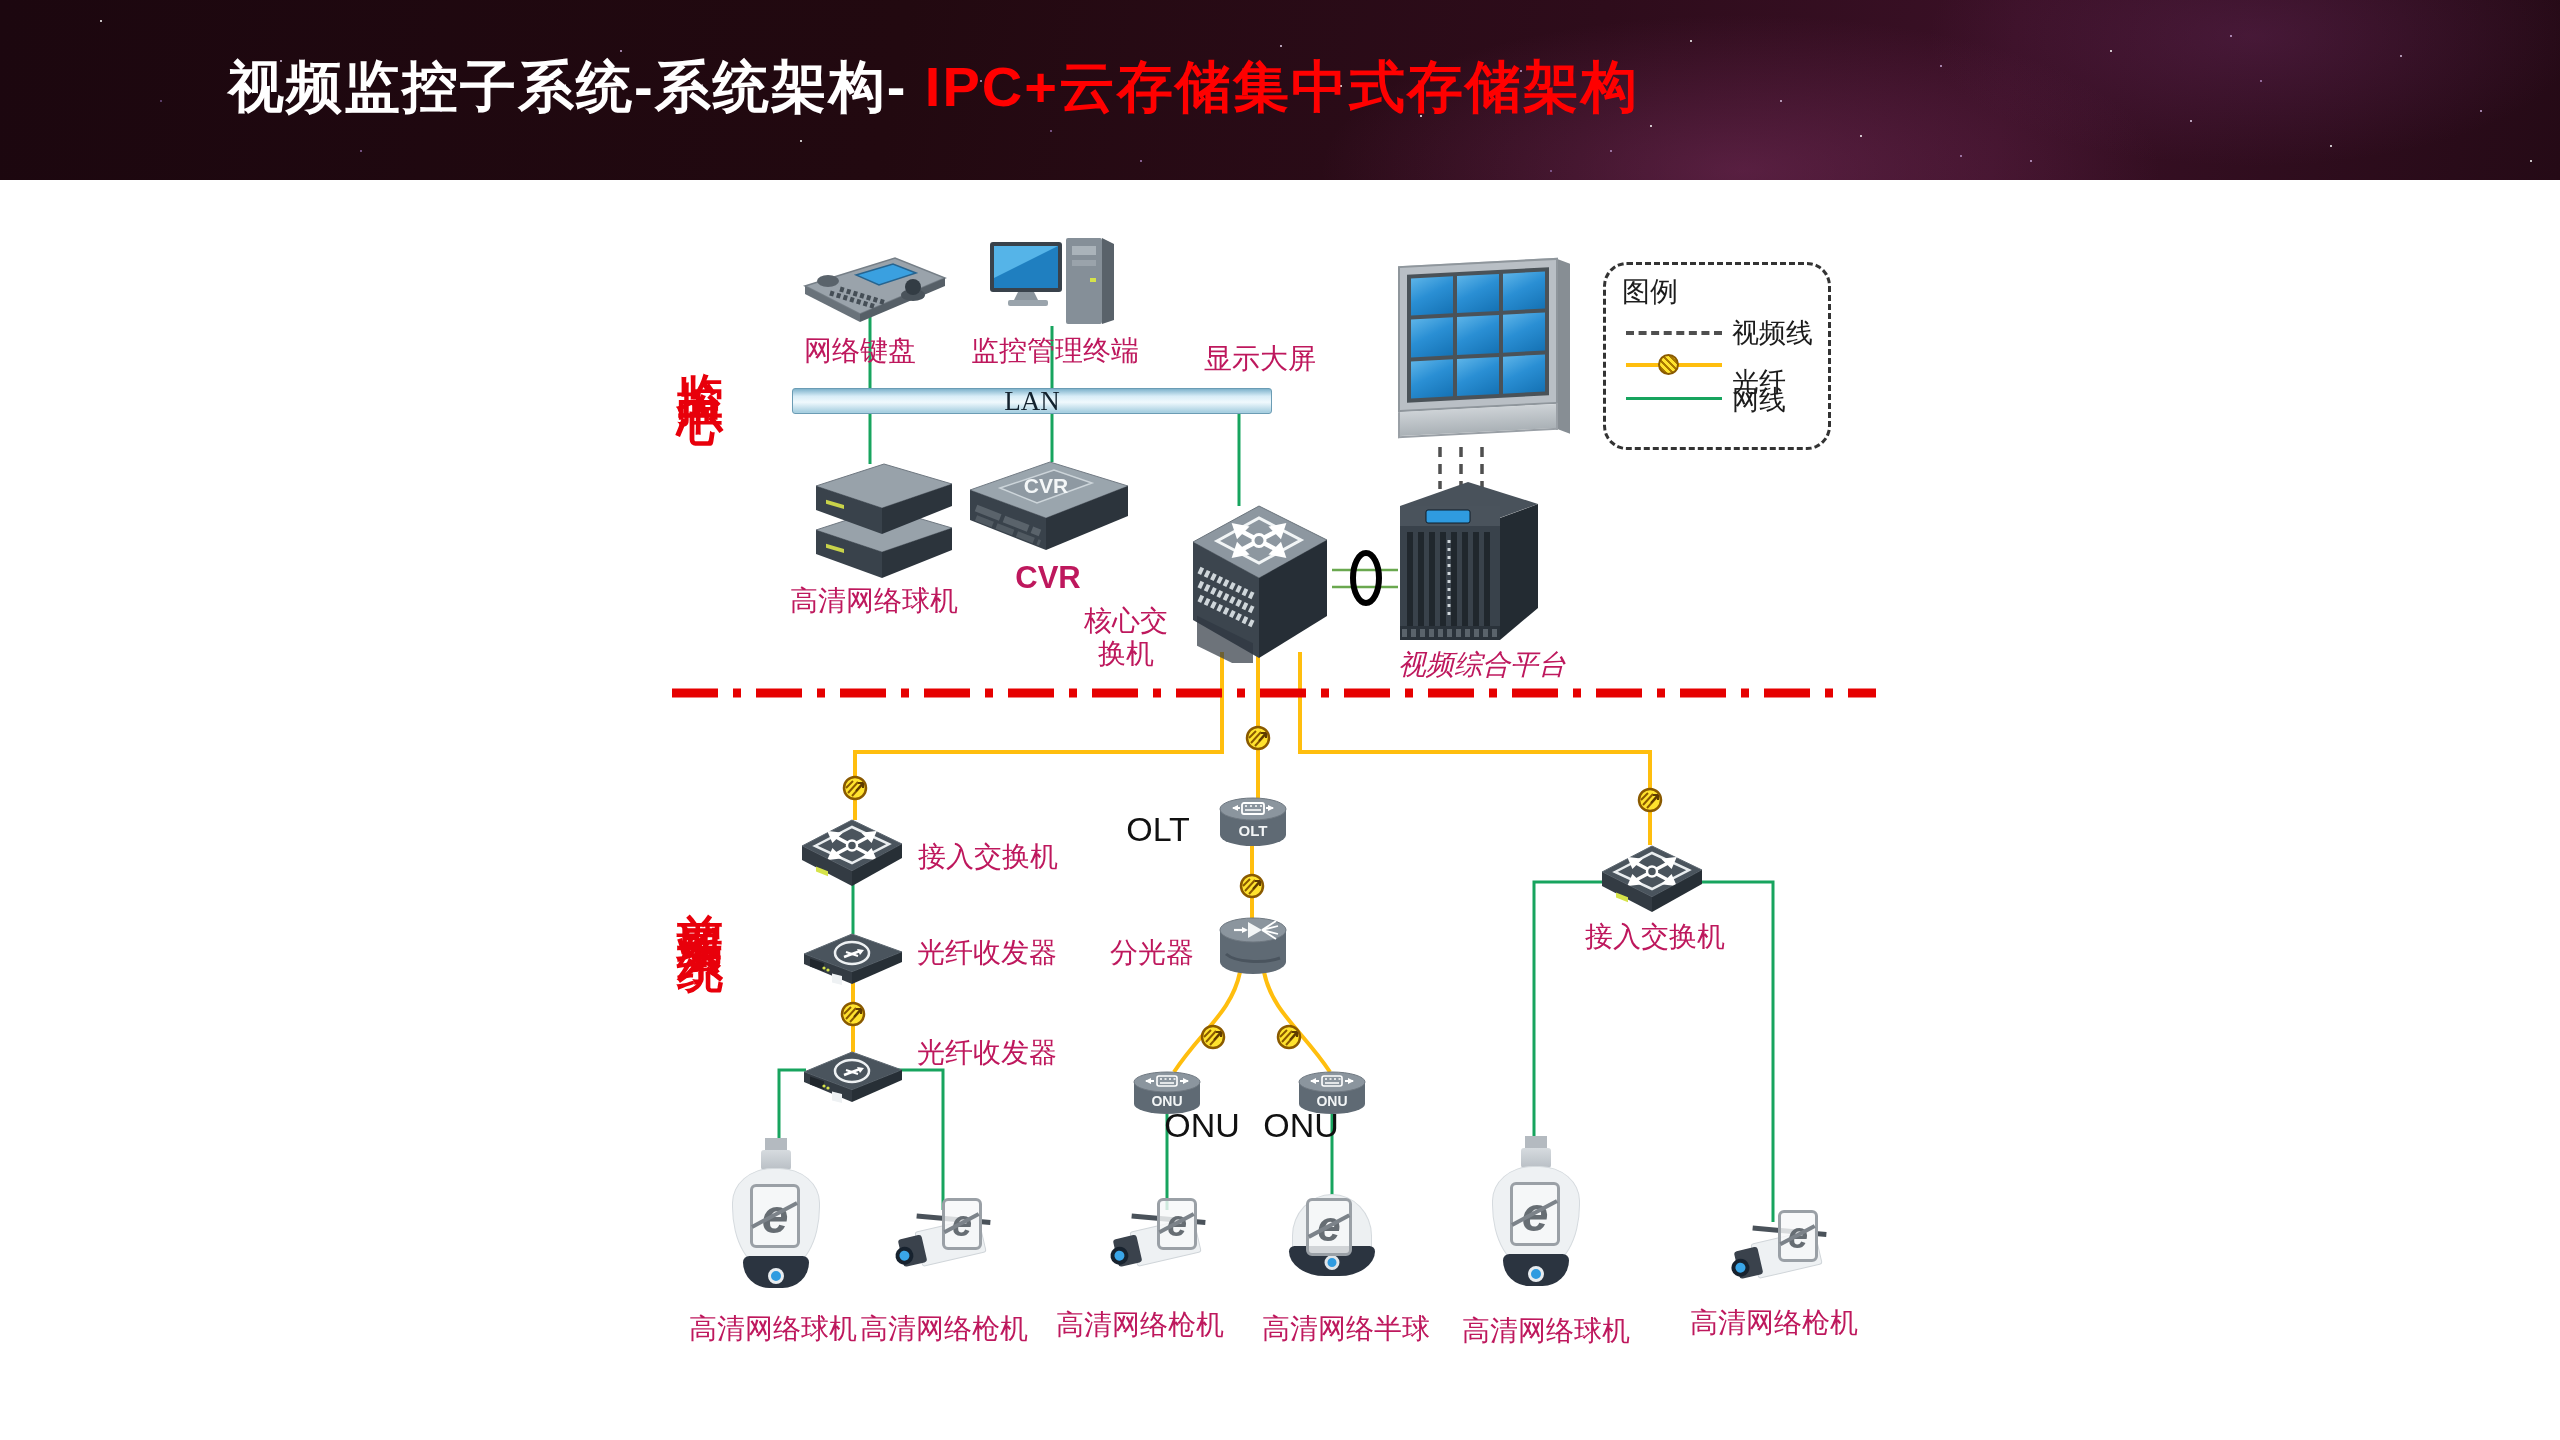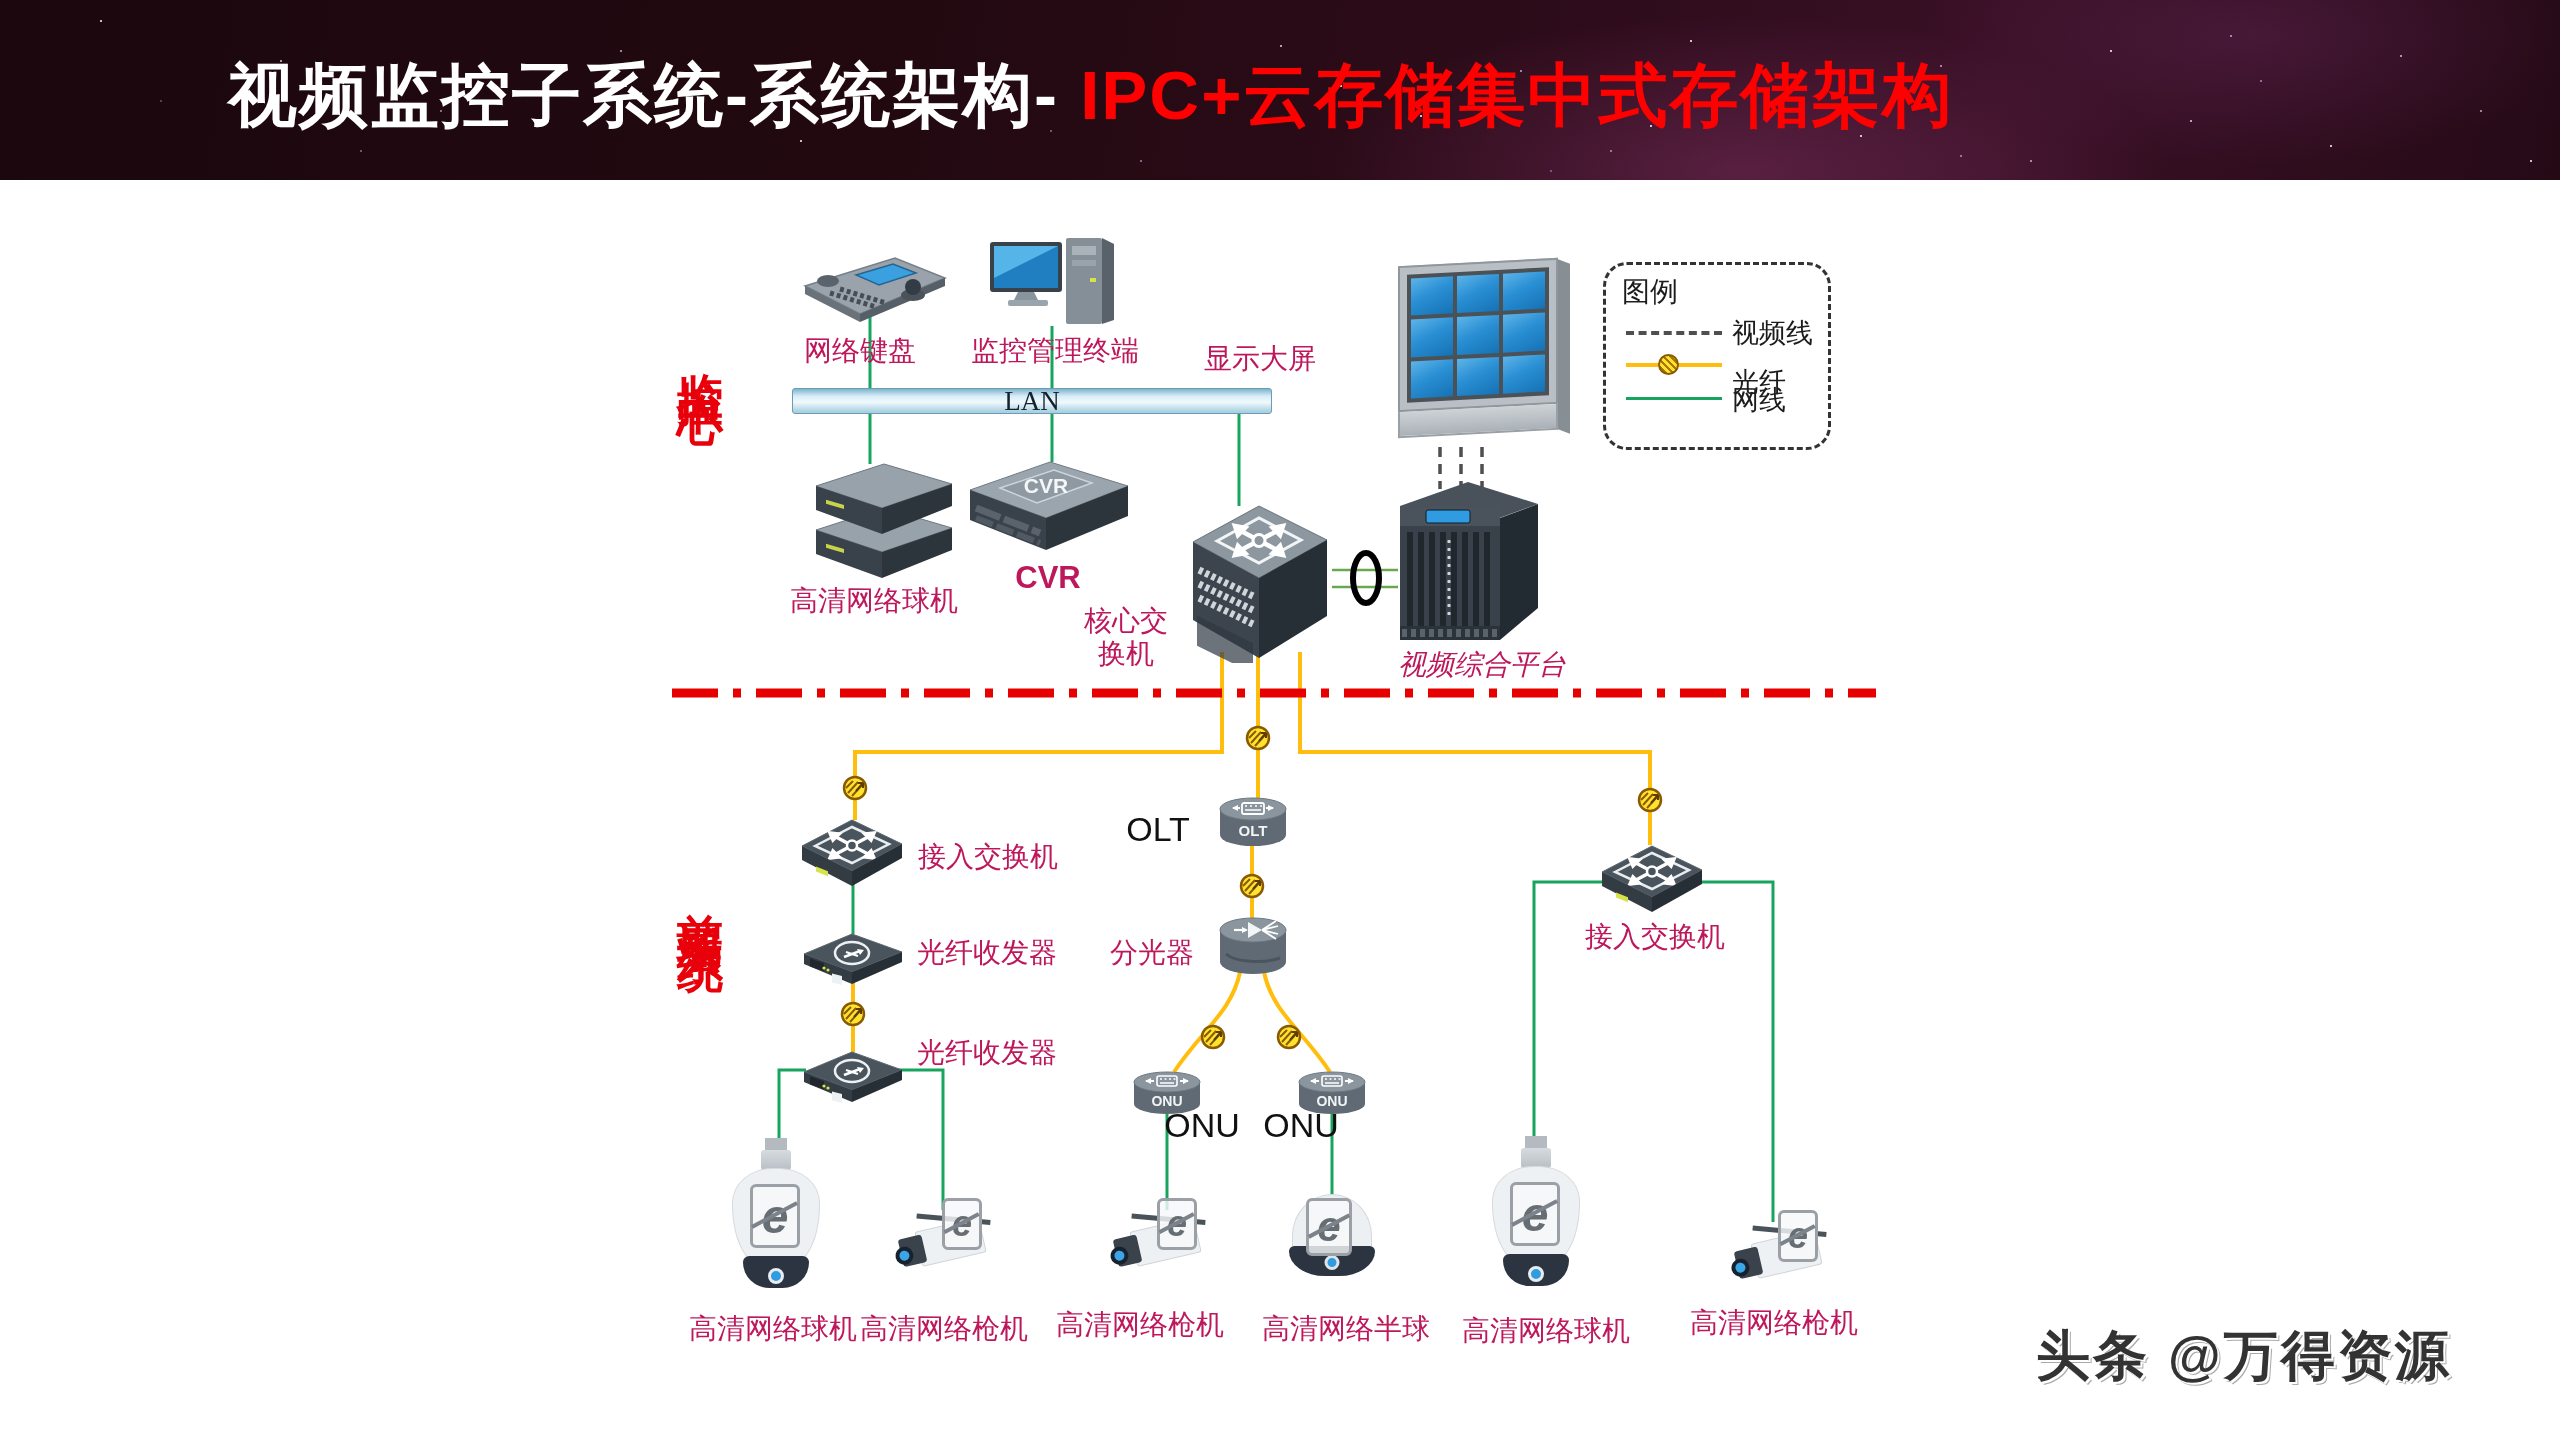--- a/index.html
+++ b/index.html
@@ -15,21 +15,21 @@
                radial-gradient(ellipse 500px 200px at 88% 20%, rgba(120,50,110,.30), transparent 65%); }
   .stars { position:absolute; width:2px; height:2px; border-radius:50%; background:#fff; top:20px; left:100px;
     box-shadow: 180px 40px #d9c2e0, 340px 90px #b089c0, 520px 30px #caa8d8, 700px 120px #fff,
       880px 60px #c9a9d6, 1040px 140px #a67cb8, 1180px 25px #e4d2ec, 1320px 95px #fff,
       1420px 50px #caa8d8, 1510px 130px #b792c6, 1590px 20px #fff, 1680px 80px #d9c2e0,
       1760px 115px #fff, 1840px 45px #c9a9d6, 1930px 140px #caa8d8, 2010px 30px #fff,
       2090px 100px #e4d2ec, 2160px 60px #b089c0, 2230px 125px #fff, 2300px 35px #d9c2e0,
       2380px 90px #caa8d8, 2430px 140px #fff, 1450px 150px #8f68a4, 950px 110px #8f68a4,
       1240px 65px #fff, 1550px 105px #fff, 1860px 135px #b792c6, 2130px 15px #caa8d8,
       600px 70px #7a5890, 260px 130px #8f68a4, 60px 80px #6e4f84, 2480px 70px #d9c2e0; }
-  .title { position:absolute; left:228px; top:50px; font-size:69px; font-weight:700;
+  .title { position:absolute; left:228px; top:50px; font-size:56px; font-weight:700;
     letter-spacing:2px; white-space:nowrap; }
   .title .t-white { color:#ffffff; }
   .title .t-red { color:#ff0000; }
 
   
   svg.wires { position:absolute; left:0; top:0; z-index:1; }
 
   
   .lbl { position:absolute; z-index:3; font-size:28px; color:#be185d; white-space:nowrap; }
   .lbl.c { transform:translateX(-50%); }
@@ -525,15 +525,14 @@
   <div class="lbl c big" style="left:1202px; top:1106px;">ONU</div>
   <div class="lbl c big" style="left:1301px; top:1106px;">ONU</div>
 
   <div class="lbl c" style="left:773px; top:1310px;">高清网络球机</div>
   <div class="lbl c" style="left:944px; top:1310px;">高清网络枪机</div>
   <div class="lbl c" style="left:1140px; top:1306px;">高清网络枪机</div>
   <div class="lbl c" style="left:1346px; top:1310px;">高清网络半球</div>
   <div class="lbl c" style="left:1546px; top:1312px;">高清网络球机</div>
   <div class="lbl c" style="left:1774px; top:1304px;">高清网络枪机</div>
 
-  <div class="watermark">头条 @万得资源</div>
 
 </div>
 
 </body></html>

